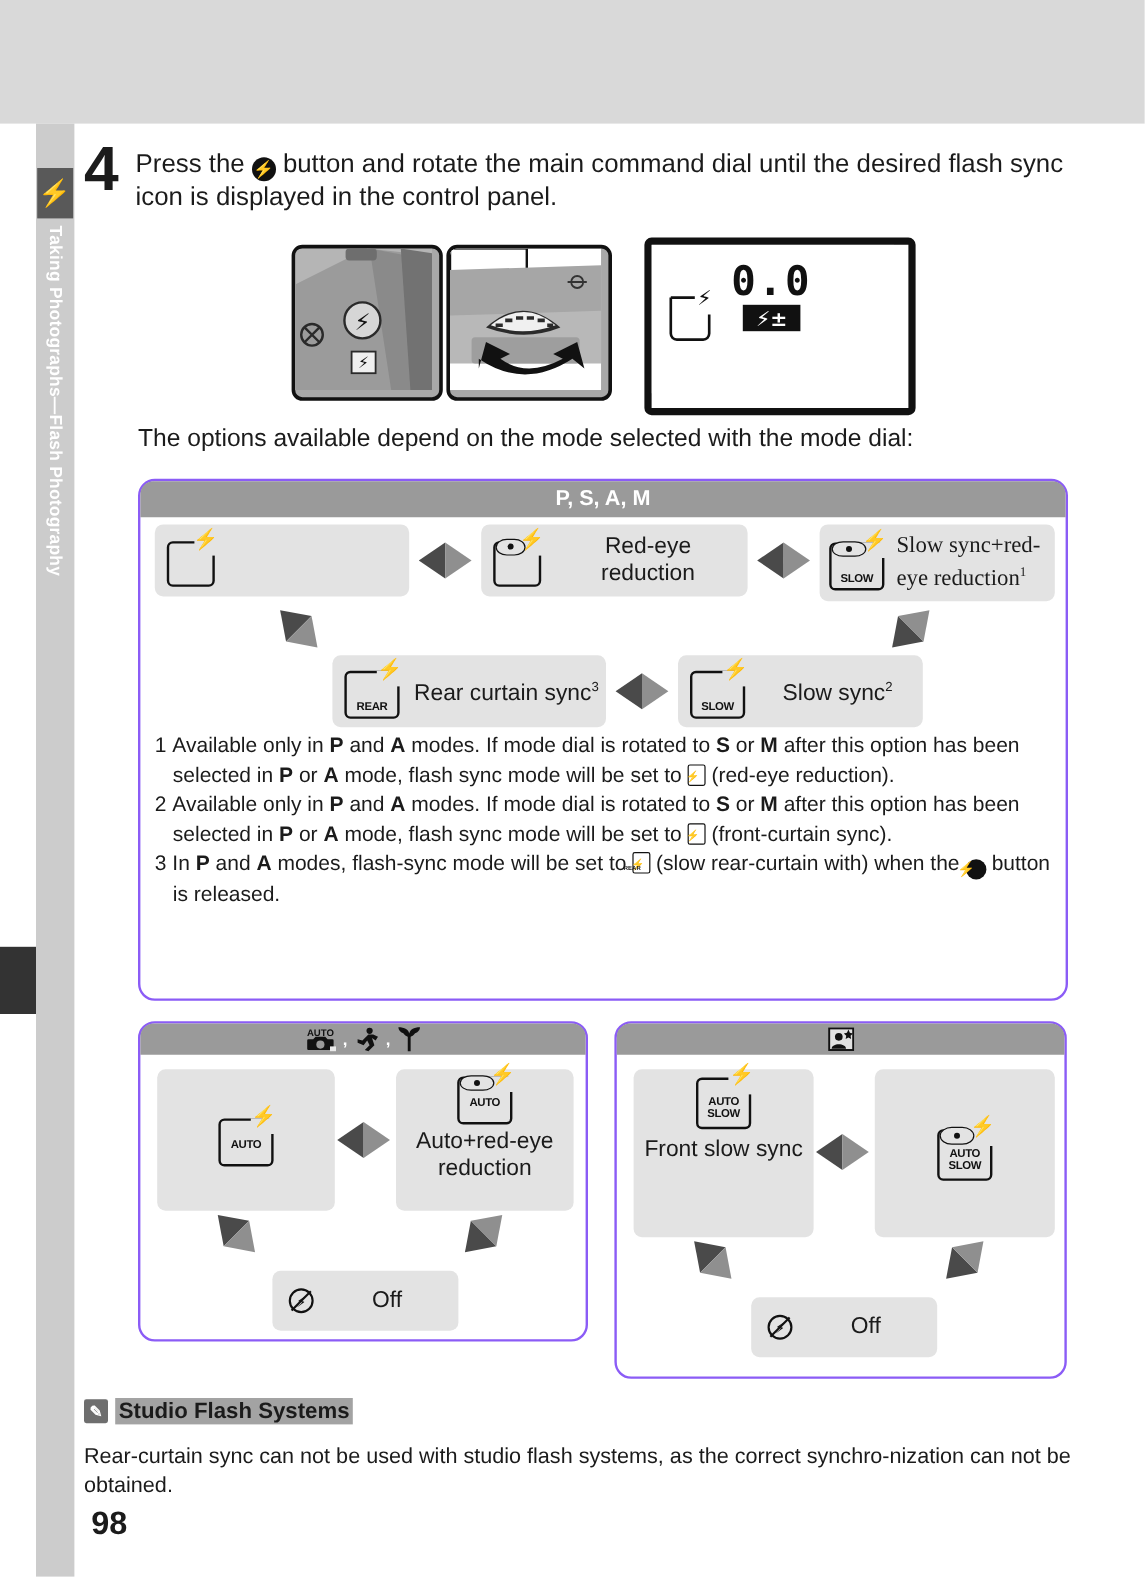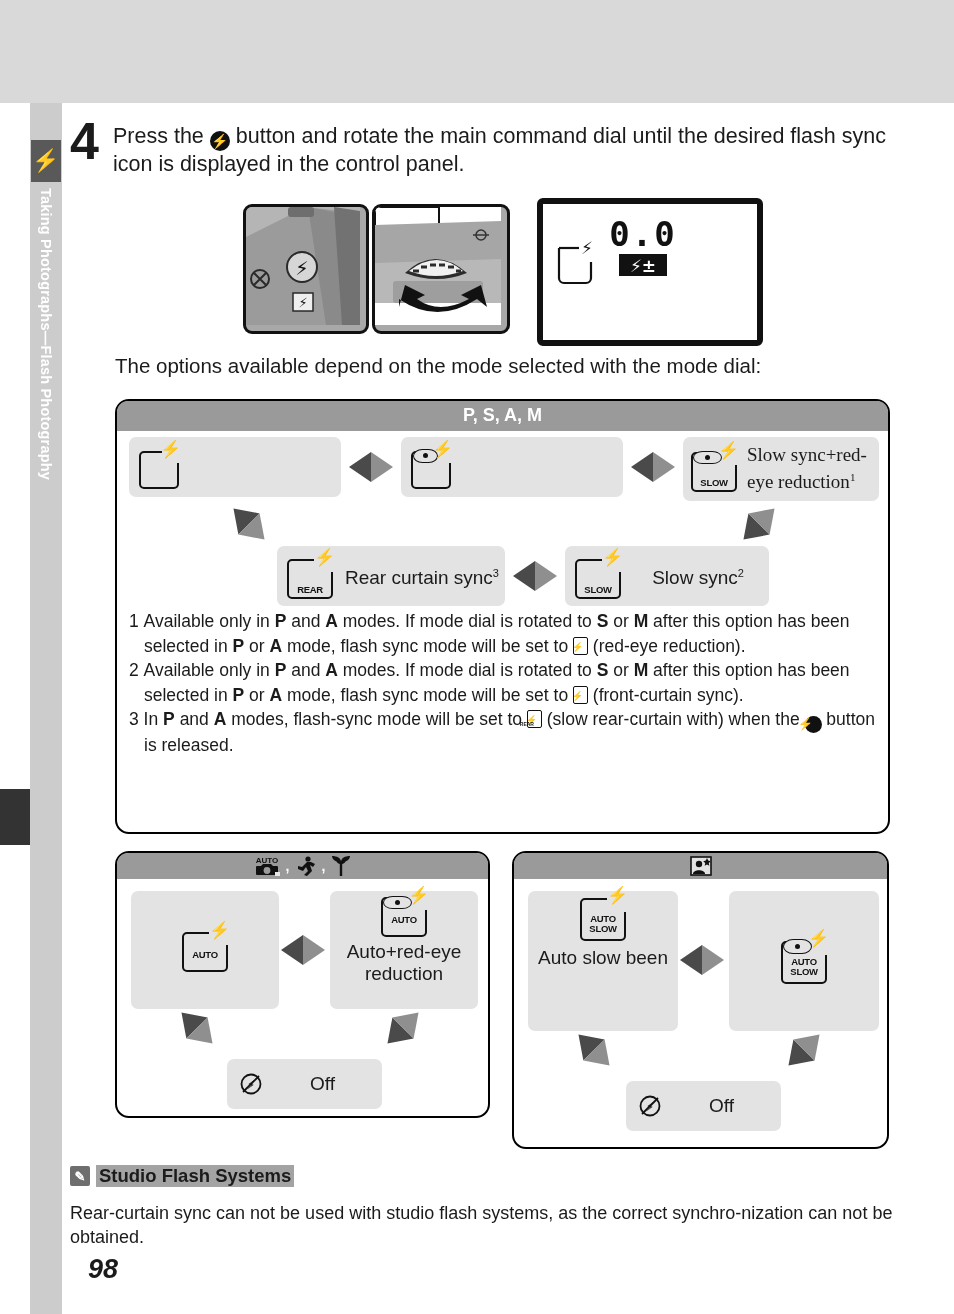--- a/index.html
+++ b/index.html
@@ -59,21 +59,21 @@
   #lcd{
     position:absolute;left:294px;top:-6px;width:214px;height:136px;
     border:6px solid #111;border-radius:6px;background:#fff;
   }
   
   #intro{
     position:absolute;left:115px;top:354px;font-size:20.5px;
   }
   
   .panel{
-    position:absolute;background:#ffffff;border:2px solid #000000;border-radius:14px;
+    position:absolute;background:#ffffff;border:2px solid #8b5cf6;border-radius:14px;
     box-sizing:border-box;
   }
   #psam-panel{left:115px;top:399px;width:775px;height:435px;padding:0;}
   .panel-header{
     background:#9a9a9a;color:#ffffff;font-weight:bold;font-size:18px;
     text-align:center;padding:4px 0 5px;border-radius:11px 11px 0 0;
     display:flex;align-items:center;justify-content:center;gap:6px;
   }
   
   .chip{
@@ -153,21 +153,21 @@
     position:absolute;left:70px;top:1165px;width:830px;
   }
   #studio .hdr{font-size:18.5px;font-weight:bold;display:flex;align-items:center;gap:6px;}
   #studio .hdr .pen{
     width:20px;height:20px;background:#6e6e6e;color:#fff;font-size:13px;
     display:flex;align-items:center;justify-content:center;border-radius:2px;
   }
   #studio .hdr .ttl{background:#a3a3a3;padding:0 3px;}
   #studio .body{font-size:18px;line-height:24px;margin-top:14px;}
   #page-no{
-    position:absolute;left:76px;top:1254px;font-size:27px;font-weight:bold;font-style:italic;margin-left:12px;
+    position:absolute;left:76px;top:1254px;font-size:27px;font-weight:bold;
   }
 </style>
 </head>
 <body>
 
 <div id="top-band"></div>
 <div id="side-rail"></div>
 <div id="chapter-tab">
   <span class="bolt">⚡</span>
 </div>
@@ -246,20 +246,21 @@
 
   <div class="dia h" style="left:232px;top:51px;"></div>
 
   <div class="chip" style="left:284px;top:36px;width:222px;height:60px;">
     <span class="sicon big" style="margin:0 6px 0 10px;">
       <span class="frame"></span>
         <span class="notch"></span>
         <span class="eye"></span>
         <span class="bolt">⚡</span>
     </span>
+    <span class="chip-label">Red-eye reduction</span>
   </div>
 
   <div class="dia h" style="left:514px;top:51px;"></div>
 
   <div class="chip" style="left:566px;top:36px;width:196px;height:64px;">
     <span class="sicon wide" style="margin:0 4px 0 8px;">
       <span class="frame"></span>
         <span class="notch"></span>
         <span class="eye"></span>
         <span class="bolt">⚡</span>
@@ -393,21 +394,21 @@
   <div class="chip stacked" style="left:14px;top:38px;width:150px;height:140px;">
     <span class="sicon wide" style="margin-bottom:4px;height:50px;">
       <span class="frame"></span>
         <span class="notch"></span>
         <span class="bolt">⚡</span>
       <span class="tag two">
         <span>AUTO</span>
         <span>SLOW</span>
       </span>
     </span>
-    <span class="chip-label">Auto slow been</span>
+    <span class="chip-label">Front slow sync</span>
   </div>
 
   <div class="dia h" style="left:166px;top:92px;"></div>
 
   <div class="chip stacked" style="left:215px;top:38px;width:150px;height:140px;">
     <span class="sicon wide" style="margin-bottom:4px;height:50px;">
       <span class="frame"></span>
         <span class="notch"></span>
         <span class="eye"></span>
         <span class="bolt">⚡</span>

